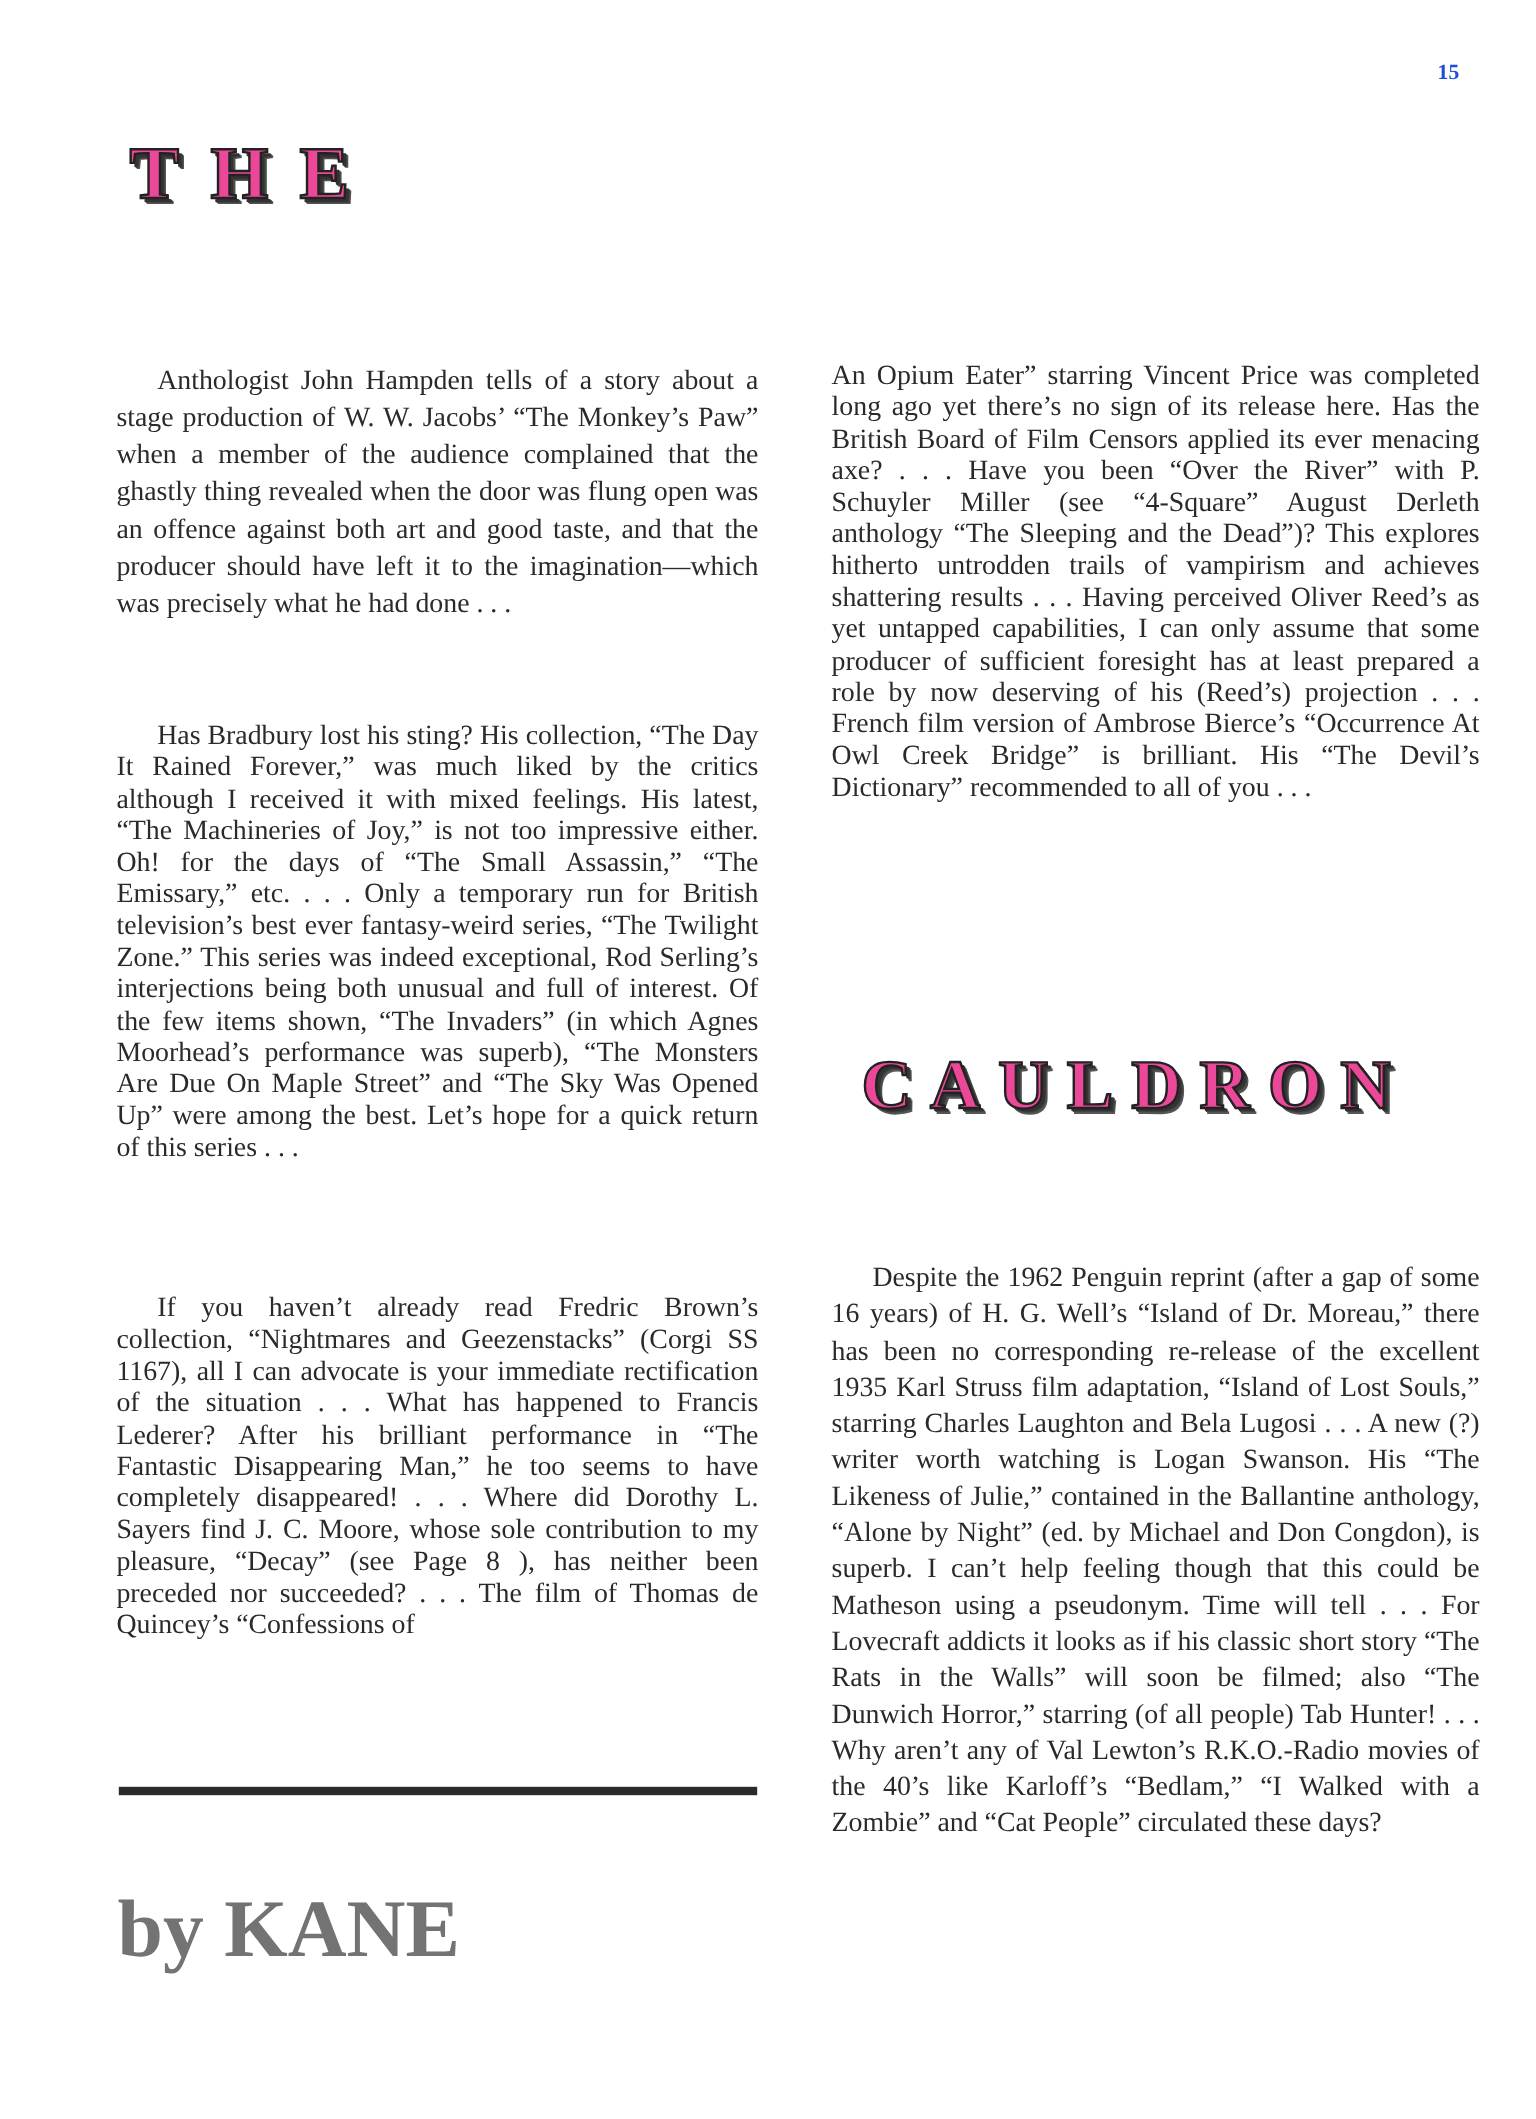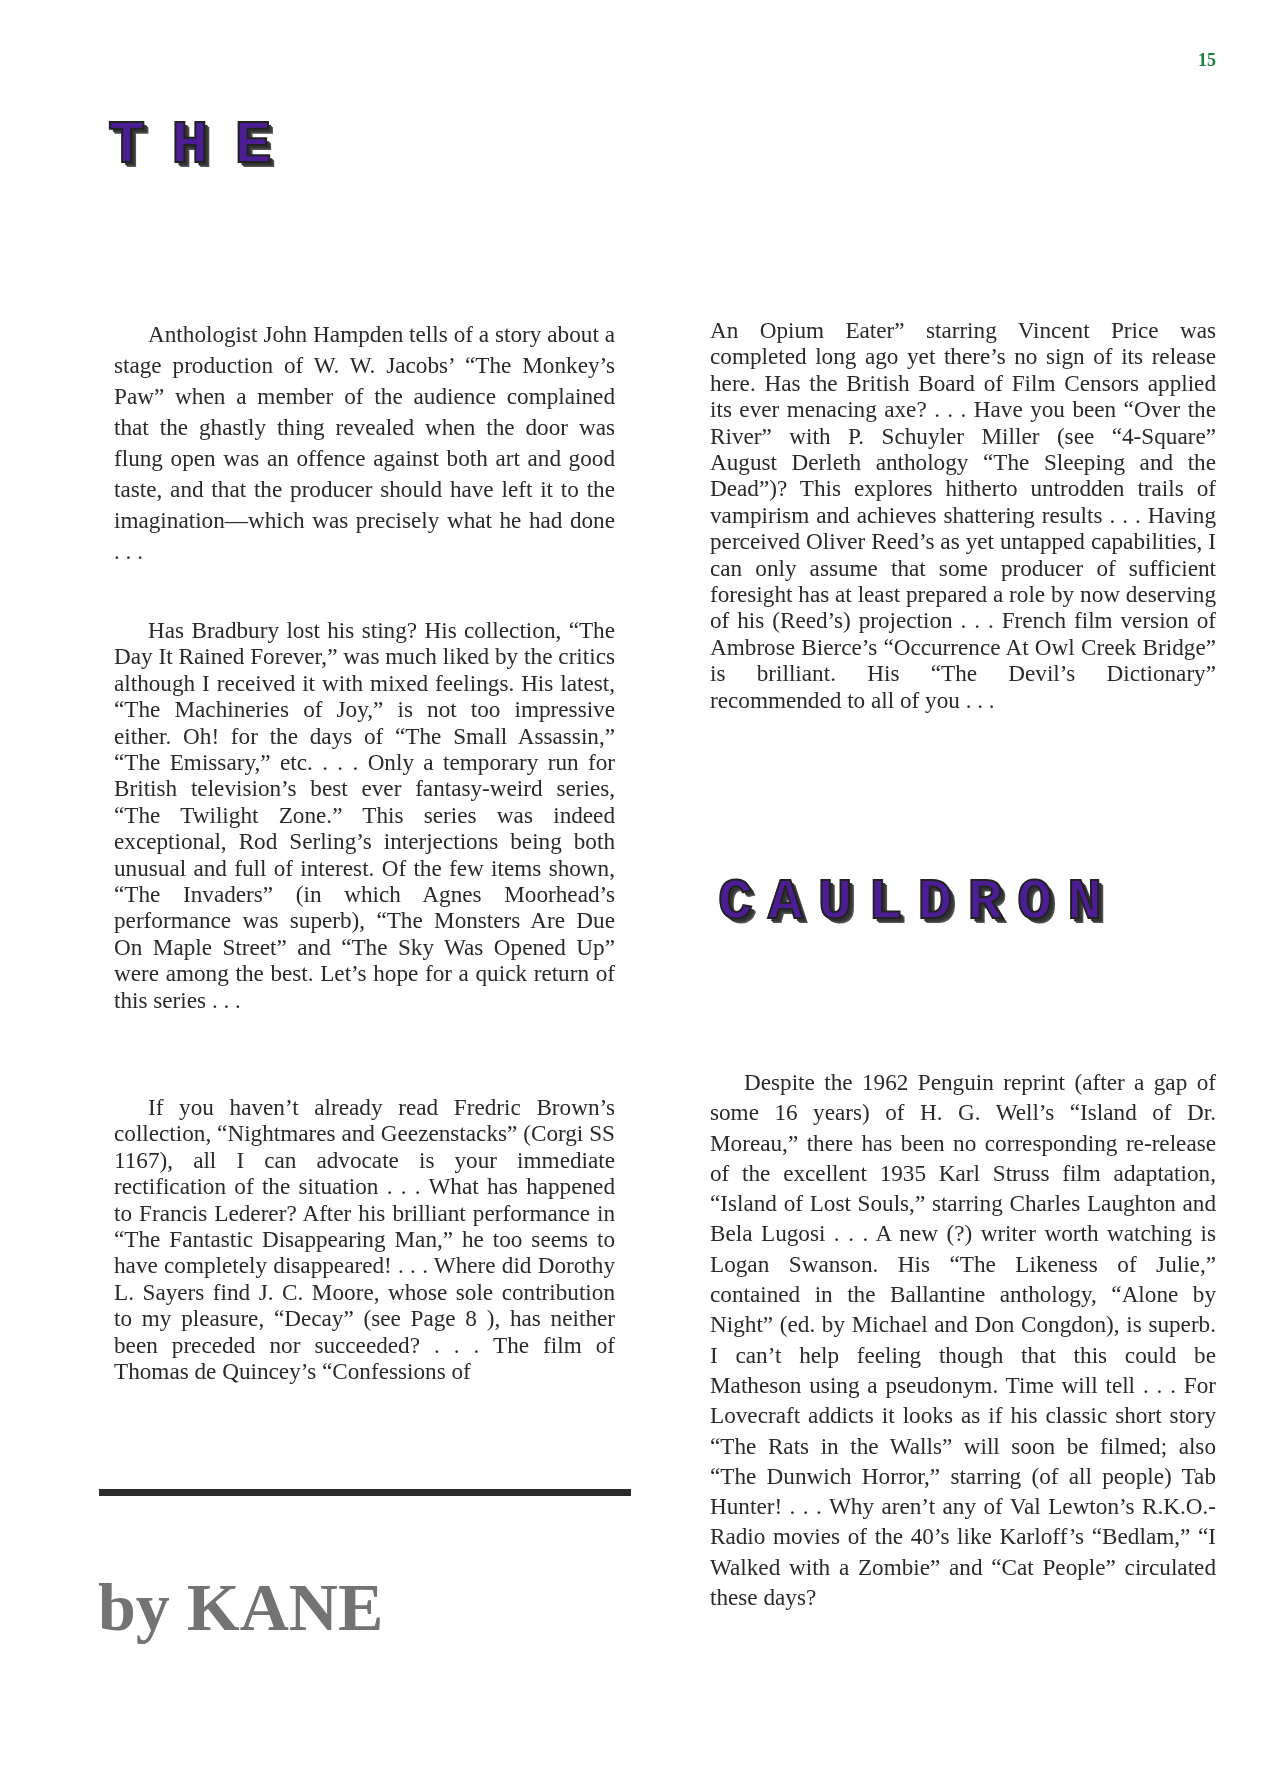--- a/index.html
+++ b/index.html
@@ -1,28 +1,28 @@
 <!DOCTYPE html>
 <html><head>
 <meta charset="utf-8">
 <style>
   html, body { margin: 0; padding: 0; background: #ffffff; }
   body { width: 1280px; height: 1766px; position: relative; overflow: hidden;
          font-family: "Liberation Serif", "DejaVu Serif", serif; color: #2a2a2a; }
   .page-number { position: absolute; top: 50px; right: 64px; font-weight: bold; font-size: 18px;
-                 font-family: "Liberation Serif", serif; color: #15803d; }
-  .display-title { position: absolute; font-family: Liberation Mono, monospace;
-                   font-weight: bold; color: #4c1d95; letter-spacing: 0.42em;
+                 font-family: "Liberation Serif", serif; color: #1d4ed8; }
+  .display-title { position: absolute; font-family: Liberation Serif, serif;
+                   font-weight: bold; color: #ec4899; letter-spacing: 0.42em;
                    -webkit-text-stroke: 2px #222;
                    text-shadow: 3px 3px 0 #333, 4px 4px 0 #444, 5px 5px 0 #555; }
   .title-the { top: 110px; left: 108px; font-size: 62px; }
   .title-cauldron { top: 870px; left: 718px; font-size: 58px; letter-spacing: 0.26em; }
   .col { position: absolute; width: 535px; font-size: 23.2px; line-height: 26.4px;
          text-align: justify; }
-  .col p { margin: 17px; text-indent: 34px; }
+  .col p { margin: 0; text-indent: 34px; }
   .col-left { left: 97px; }
   .col-right { left: 693px; width: 540px; }
   .p1 { top: 302px; line-height: 31px; }
   .p2 { top: 600px; }
   .p3 { top: 1077px; }
   .p4 { top: 300px; }
   .p4 p { text-indent: 0; }
   .p5 { top: 1050px; line-height: 30.3px; }
   .rule { position: absolute; left: 99px; top: 1489px; width: 532px; height: 7px; background: #2b2b2b; }
   .byline { position: absolute; left: 98px; top: 1568px; font-size: 68px; font-weight: bold;

